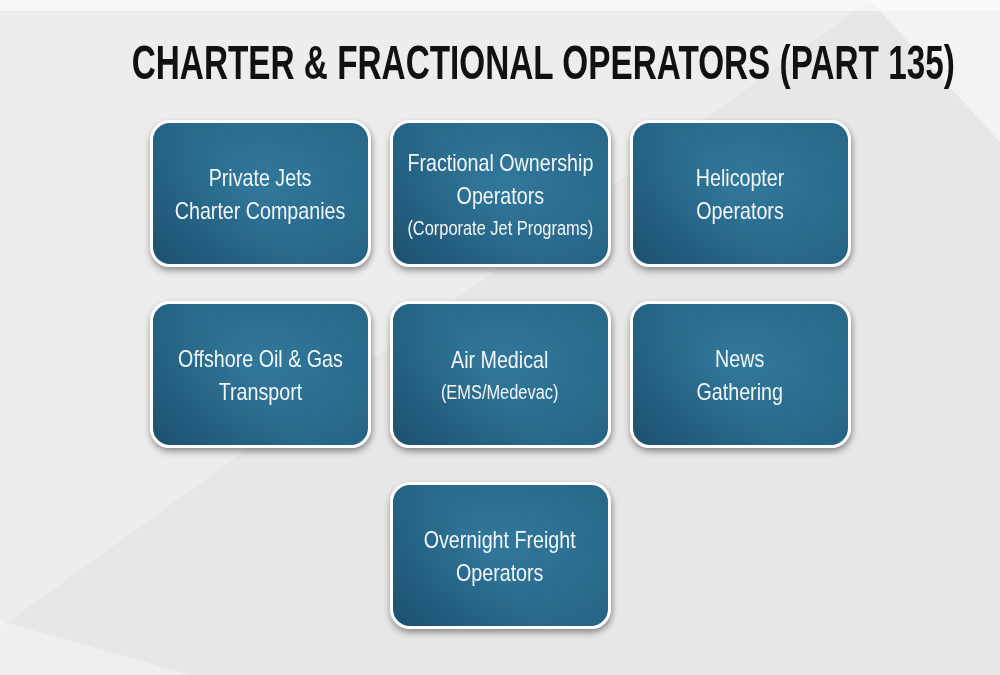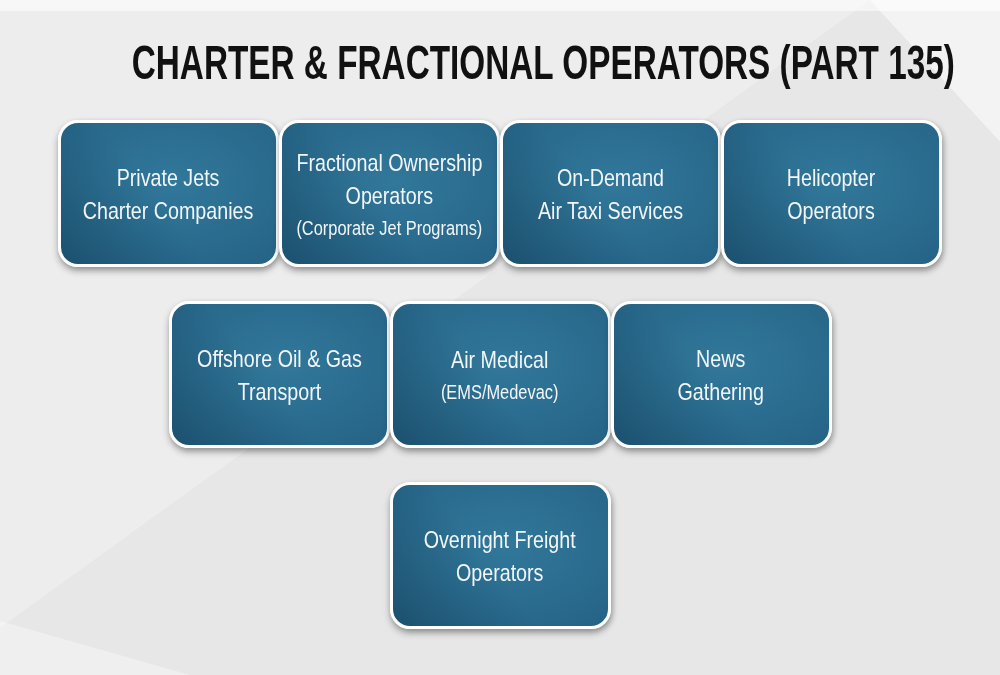--- a/index.html
+++ b/index.html
@@ -32,21 +32,21 @@
     color:var(--title-color,#111);
     white-space:nowrap;
     transform:scaleX(0.68);
     transform-origin:center center;
   }
 
   .grid{
     position:absolute;top:120px;left:0;width:100%;
   }
   .row{
-    display:flex;justify-content:center;margin-bottom:34px;
+    display:flex;justify-content:center;gap:19px;margin-bottom:34px;
   }
   .box{
     width:215px;height:141px;
     border:3px solid #ffffff;
     border-radius:20px;
     box-shadow:0 4px 7px rgba(0,0,0,0.30), 2px 2px 5px rgba(0,0,0,0.15);
     background:
       linear-gradient(52deg, rgba(8,38,58,0.30) 0%, rgba(8,38,58,0) 45%),
       radial-gradient(ellipse 110% 110% at 52% 42%,
         var(--box-fill-light,#31789a) 0%,
@@ -90,26 +90,20 @@
         </div>
         <div class="box">
           <div class="box-text">
             <div class="line">Fractional Ownership</div>
             <div class="line">Operators</div>
             <div class="subline">(Corporate Jet Programs)</div>
           </div>
         </div>
         <div class="box">
           <div class="box-text">
-            <div class="line">On-Demand</div>
-            <div class="line">Air Taxi Services</div>
-          </div>
-        </div>
-        <div class="box">
-          <div class="box-text">
             <div class="line">Helicopter</div>
             <div class="line">Operators</div>
           </div>
         </div>
       </div>
       <div class="row">
         <div class="box">
           <div class="box-text">
             <div class="line">Offshore Oil &amp; Gas</div>
             <div class="line">Transport</div>

